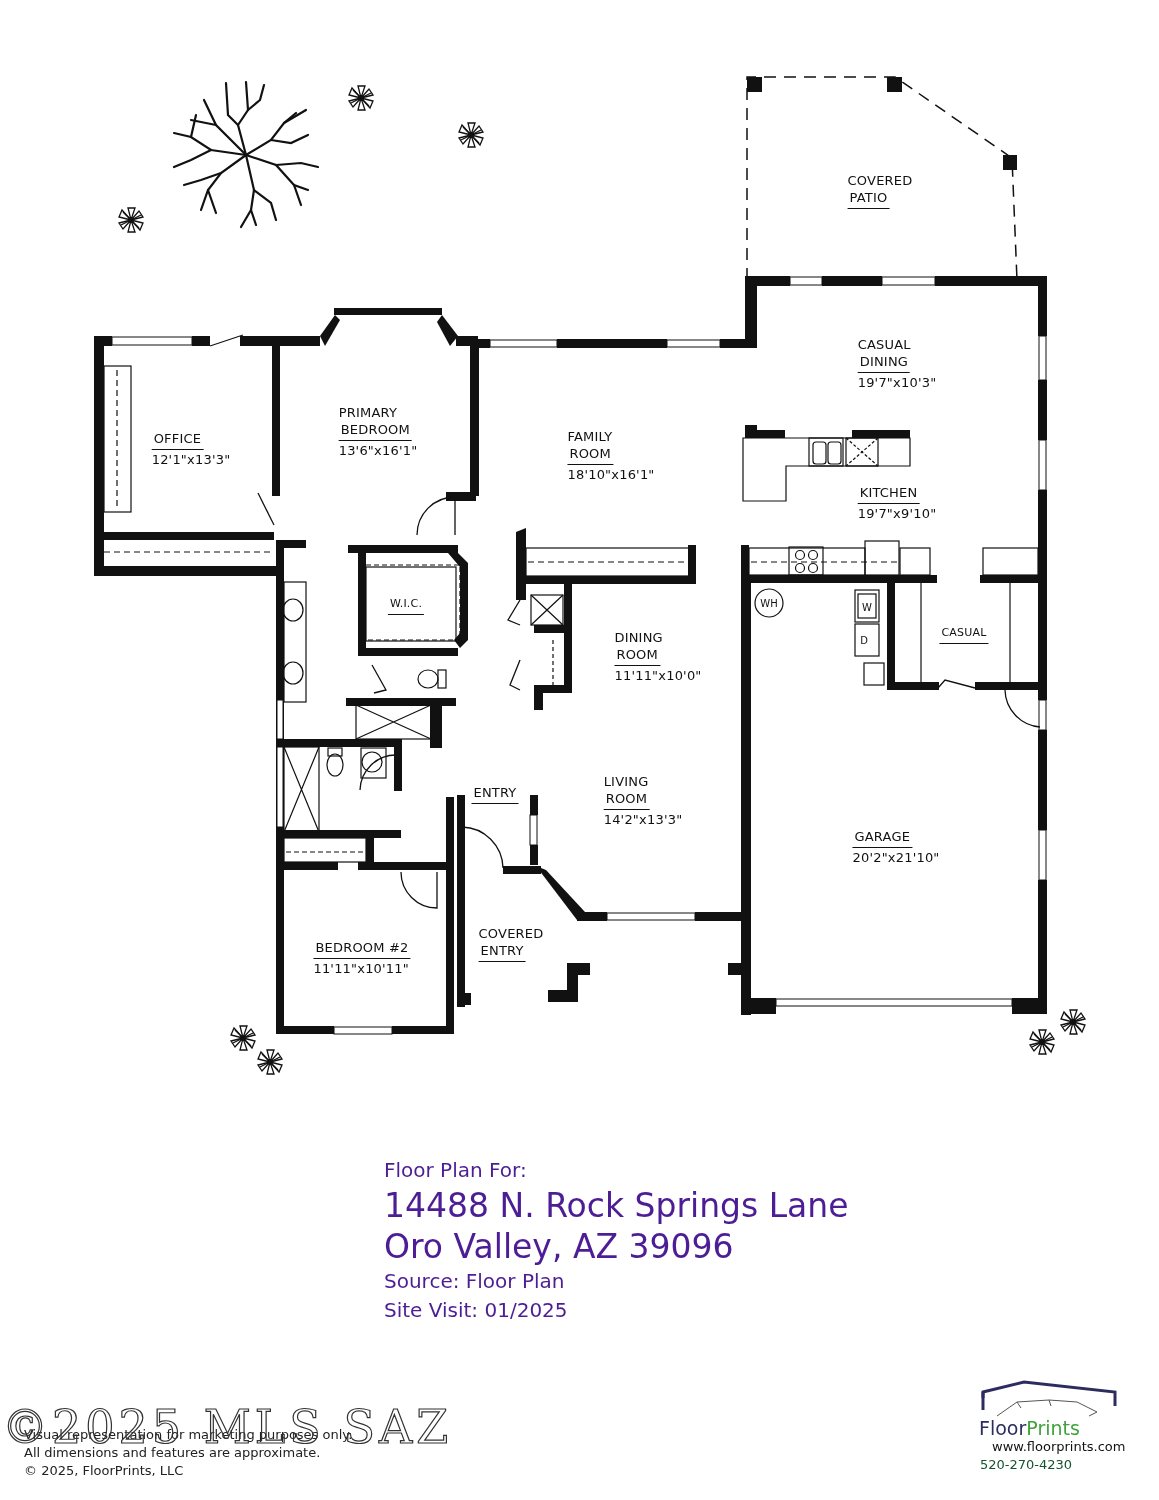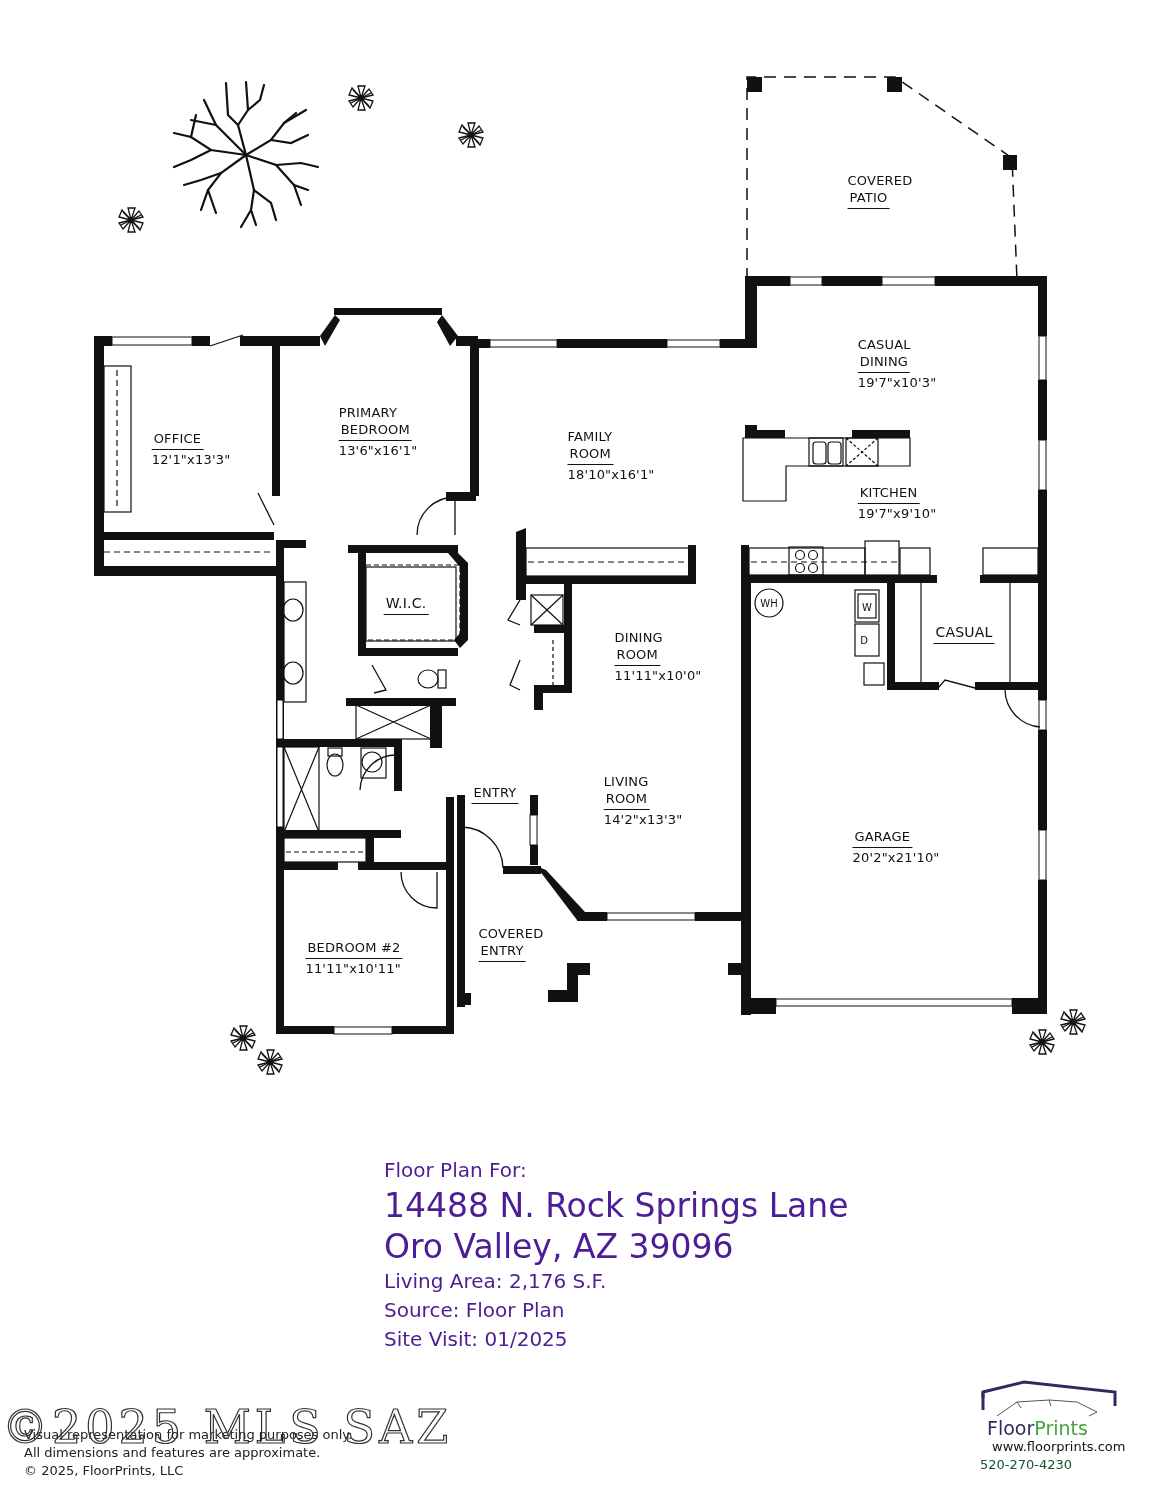--- a/index.html
+++ b/index.html
@@ -1,29 +1,29 @@
 <!DOCTYPE html>
 <html><head>
 <meta charset="utf-8">
 <style>
   html, body { margin: 0; padding: 0; background: #ffffff; }
   body { width: 1159px; height: 1500px; position: relative; overflow: hidden; font-family: "DejaVu Sans", sans-serif; color: #111; }
   #plan { position: absolute; left: 0; top: 0; width: 1159px; height: 1100px; }
   .room-label { position: absolute; text-align: left; transform: translateX(-50%); font-family: "DejaVu Sans", sans-serif; font-size: 13px; line-height: 17px; letter-spacing: 0.2px; color: #111; white-space: nowrap; }
   .room-label .name { display: inline-block; border-bottom: 1.5px solid #111; padding: 0 2px 2px; }
   .room-label .dim { display: block; font-size: 13px; margin-top: 1px; }
-  .small-label { font-size: 14px; }
+  .small-label { font-size: 11px; }
   .info { position: absolute; left: 384px; top: 1156px; font-family: "DejaVu Sans", sans-serif; color: #4c1d95; }
   .info .line-sm { font-size: 20px; line-height: 29px; }
   .info .line-lg { font-size: 33px; line-height: 41px; }
   .disclaimer { position: absolute; left: 24px; top: 1426px; font-size: 13px; line-height: 18px; color: #222; }
   .watermark { position: absolute; left: 2px; top: 1400px; font-family: "DejaVu Serif", serif; font-size: 46px; color: transparent; -webkit-text-stroke: 1.2px #333; letter-spacing: 4px; white-space: nowrap; }
   .logo { position: absolute; left: 975px; top: 1380px; width: 170px; }
   .logo svg { display: block; margin-left: 4px; }
-  .logo .brand { font-size: 19px; line-height: 20px; margin-left: 12px; margin-top: -2px; }
+  .logo .brand { font-size: 19px; line-height: 20px; margin-left: 4px; margin-top: -2px; }
   .logo .brand .floor { color: #2c2d5e; }
   .logo .brand .prints { color: #3fa33a; }
   .logo .web { font-size: 13px; line-height: 18px; color: #111; margin-left: 17px; }
   .logo .phone { font-size: 13px; line-height: 18px; color: #14532d; margin-left: 5px; }
 </style>
 </head>
 <body>
 
 <svg id="plan" viewBox="0 0 1159 1100" xmlns="http://www.w3.org/2000/svg">
   <defs>
@@ -330,35 +330,34 @@
 
 <div class="room-label" style="left:495px; top:784px;">
   <span class="name">ENTRY</span>
 </div>
 
 <div class="room-label" style="left:896px; top:828px;">
   <span class="name">GARAGE</span>
   <span class="dim">20'2"x21'10"</span>
 </div>
 
-<div class="room-label" style="left:354px; top:939px;">
+<div class="room-label" style="left:362px; top:939px;">
   <span class="name">BEDROOM #2</span>
   <span class="dim">11'11"x10'11"</span>
 </div>
 
 <div class="room-label" style="left:511px; top:925px;">
   <span>COVERED</span><br>
   <span class="name">ENTRY</span>
 </div>
 
 <div class="info">
   <div class="line-sm">Floor Plan For:</div>
   <div class="line-lg">14488 N. Rock Springs Lane</div>
   <div class="line-lg">Oro Valley, AZ  39096</div>
-  <div class="line-sm">Living Area:  2,176 S.F.</div>
   <div class="line-sm">Source:  Floor Plan</div>
   <div class="line-sm">Site Visit:  01/2025</div>
 </div>
 
 <div class="disclaimer">
   <div>Visual representation for marketing purposes only.</div>
   <div>All dimensions and features are approximate.</div>
   <div>© 2025, FloorPrints, LLC</div>
 </div>
 <div class="watermark">©2025 MLS SAZ</div>

